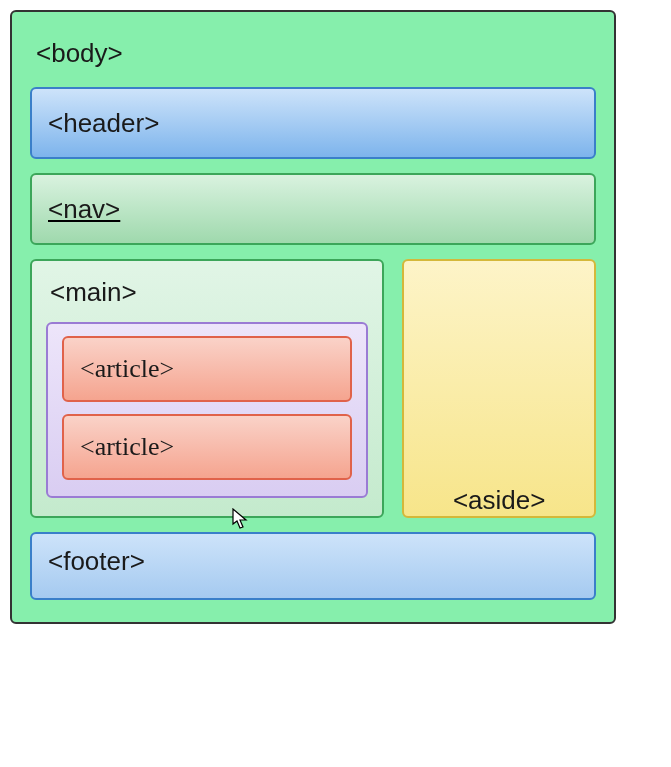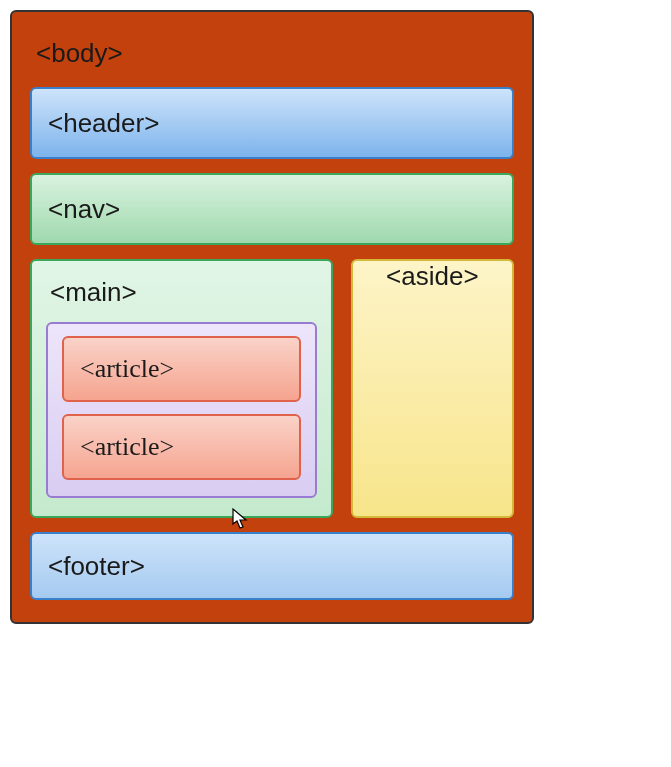--- a/index.html
+++ b/index.html
@@ -8,23 +8,23 @@
       padding: 0;
     }
     body {
       font-family: Arial, Helvetica, sans-serif;
       background: #ffffff;
       padding: 0;
       width: 671px;
       height: 767px;
     }
     .container {
-      width: 524px;
+      width: 606px;
       margin: 10px;
-      background: #c2410c;
+      background: #86efac;
       border: 2px solid #333;
       border-radius: 6px;
       padding: 18px 18px 22px 18px;
     }
     .label {
       font-size: 26px;
       color: #1a1a1a;
       font-weight: 400;
     }
     .body-label {
@@ -42,20 +42,21 @@
       height: 72px;
       display: flex;
       align-items: center;
     }
     .nav-box {
       background: linear-gradient(to bottom, #d9f2df, #9fd9ad);
       border: 2px solid #3ca65a;
       height: 72px;
       display: flex;
       align-items: center;
+      text-decoration: underline;
     }
     .two-col {
       display: flex;
       gap: 18px;
       margin-bottom: 14px;
     }
     .main-box {
       flex: 1.7;
       background: linear-gradient(to bottom, #e1f5e6, #c4eacd);
       border: 2px solid #3ca65a;
@@ -89,29 +90,29 @@
     }
     .article-box:last-child {
       margin-bottom: 0;
     }
     .aside-box {
       flex: 1;
       background: linear-gradient(to bottom, #fdf4c8, #f7e58a);
       border: 2px solid #d4b83a;
       border-radius: 6px;
       display: flex;
-      align-items: flex-start;
+      align-items: flex-end;
       justify-content: center;
     }
     .footer-box {
       background: linear-gradient(to bottom, #cde3fa, #a5caf0);
       border: 2px solid #3a7fc9;
       height: 68px;
       display: flex;
-      align-items: center;
+      align-items: flex-start;
       margin-bottom: 0;
     }
     .cursor {
       position: absolute;
       left: 232px;
       top: 508px;
       pointer-events: none;
     }
   </style>
 </head>

